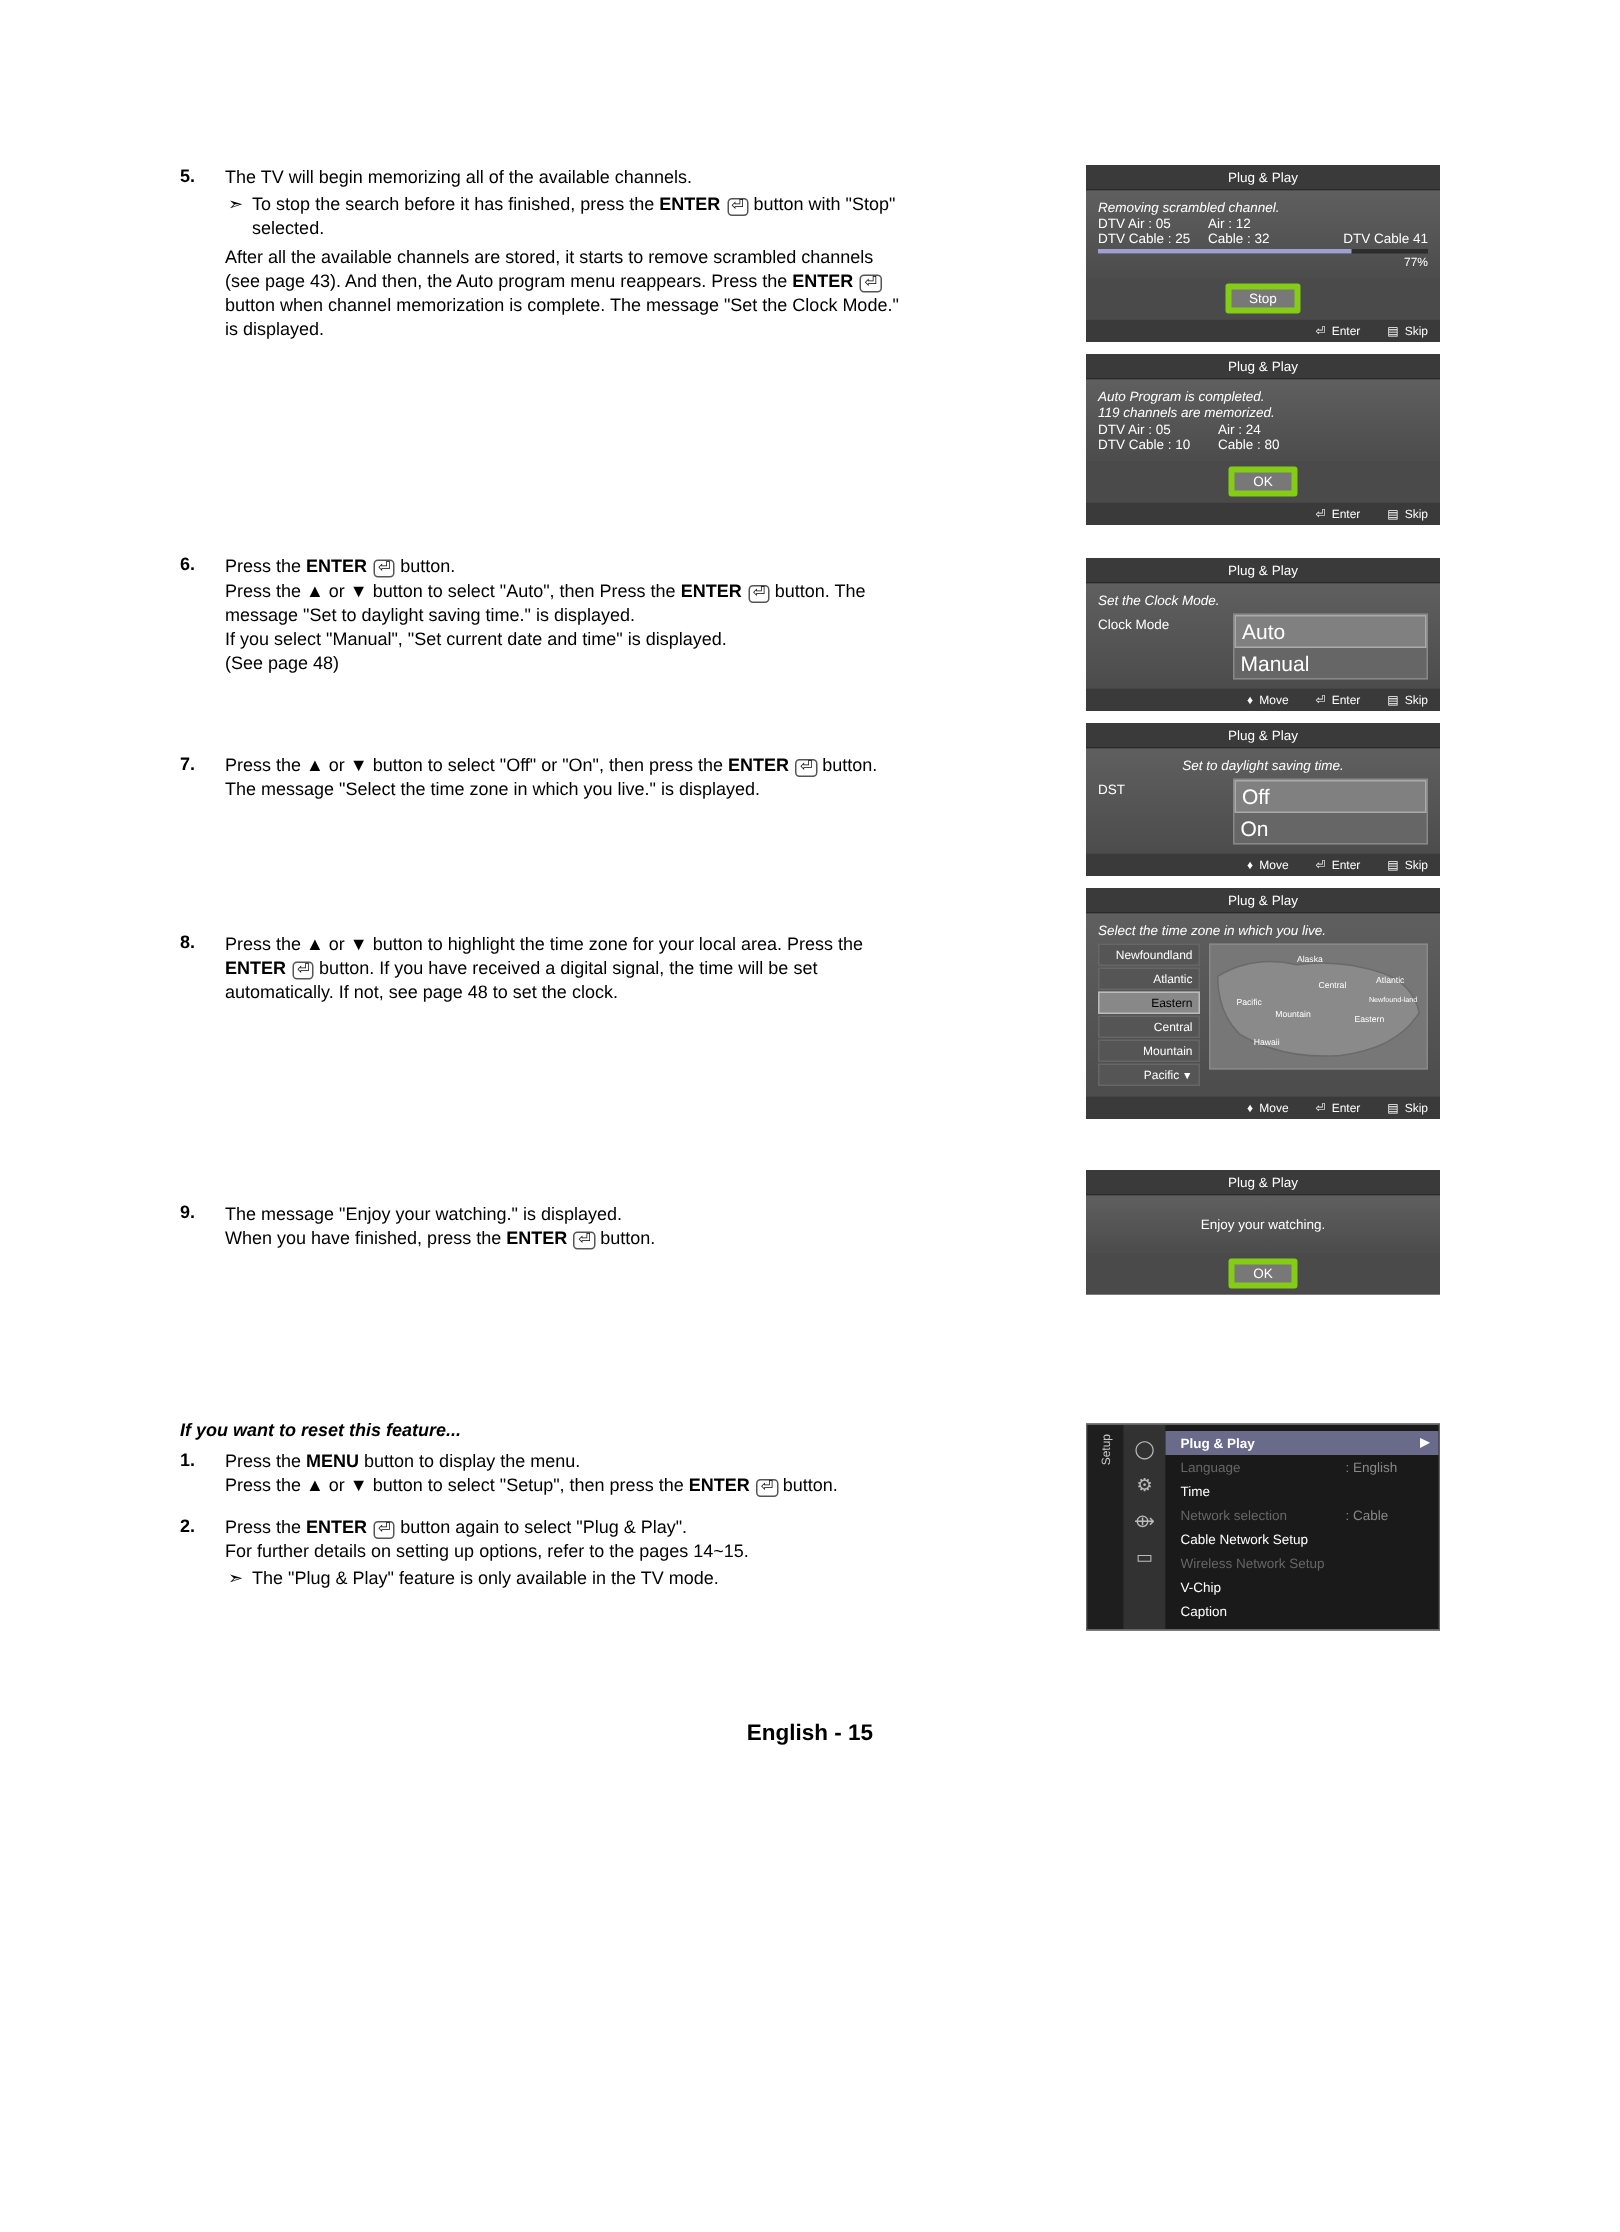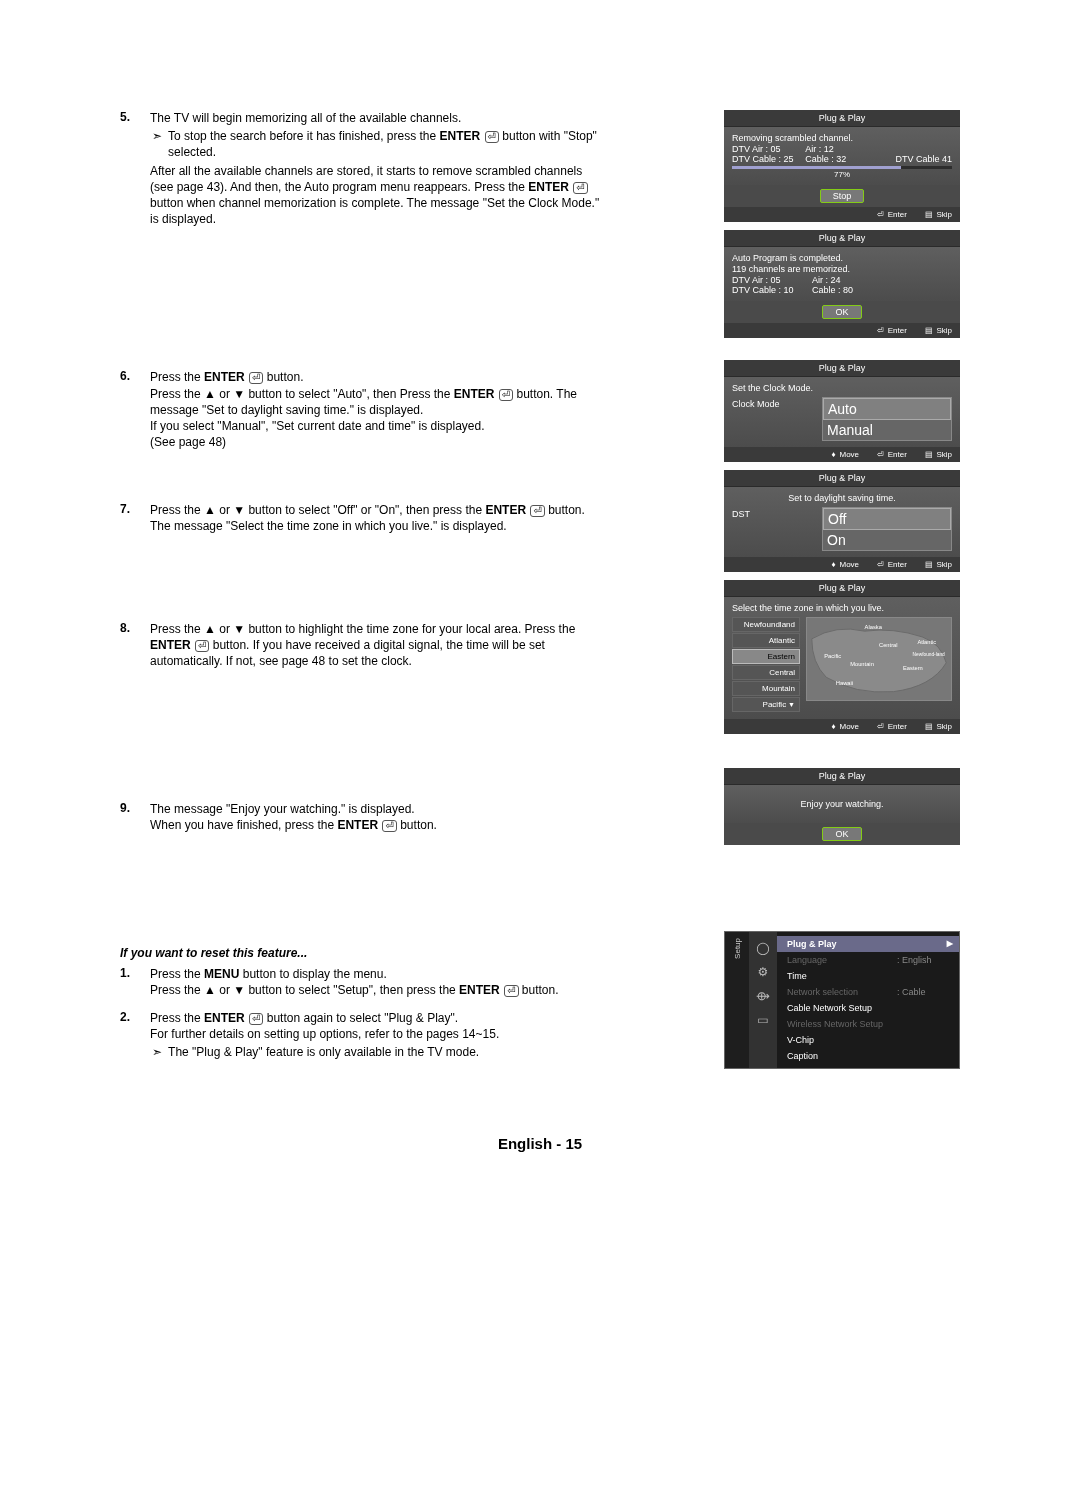--- a/index.html
+++ b/index.html
@@ -78,32 +78,32 @@
     background: #3a3a3a;
     text-align: center;
     padding: 3px 0;
     font-size: 9px;
     border-bottom: 1px solid #2a2a2a;
   }
   .osd-body {
     padding: 5px 8px 6px 8px;
     background: linear-gradient(#5f5f5f,#4c4c4c);
   }
-  .osd-line { margin: 1px 0; }
+  .osd-line { margin: 1px 0; font-style: italic; }
   .osd-grid2 { display:flex; }
   .osd-grid2 > div { flex:1; }
   .osd-btnrow {
     padding: 4px 0;
     text-align: center;
     background: #4a4a4a;
   }
   .osd-btn {
     display: inline-block;
     background: #787878;
-    border: 1px solid #84cc16;
+    border: 4px solid #84cc16;
     color: #fff;
     padding: 1px 12px;
     font-size: 9px;
     border-radius: 2px;
   }
   .osd-foot {
     background: #3a3a3a;
     text-align: right;
     padding: 3px 8px;
     font-size: 8px;
@@ -116,21 +116,21 @@
     height: 3px;
     background: #2d2d2d;
     margin: 2px 0 1px 0;
     position: relative;
   }
   .progress .bar {
     position: absolute;
     height: 100%;
     background: #a0a0d0;
   }
-  .percent { text-align: center; font-size: 8px; margin-top: 1px; }
+  .percent { text-align: right; font-size: 8px; margin-top: 1px; }
   .osd-rightcol-select{
     display:flex;
   }
   .osd-rightcol-select .lbl{ width: 90px; padding-top:2px; }
   .osd-rightcol-select .opts{ flex:1; background:#666; border:1px solid #888; }
   .osd-rightcol-select .opt{ padding:2px 4px; font-size:14px; }
   .osd-rightcol-select .opt.sel{ background:#808080; border:1px solid #aaa; }
   .tzbox{ display:flex; gap:6px; }
   .tzlist{ width: 68px; text-align: right; }
   .tzitem{ padding:2px 4px; background:#555; border:1px solid #666; margin-bottom:1px; font-size:8px; }

